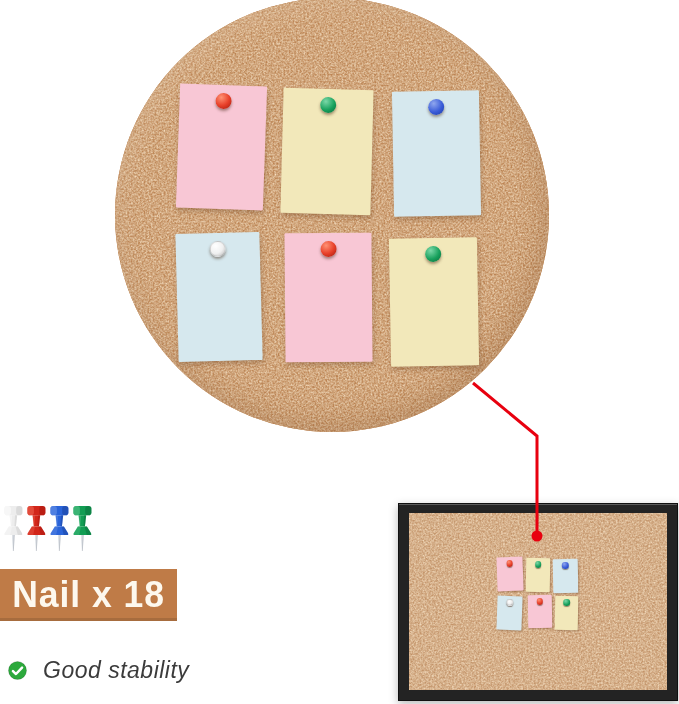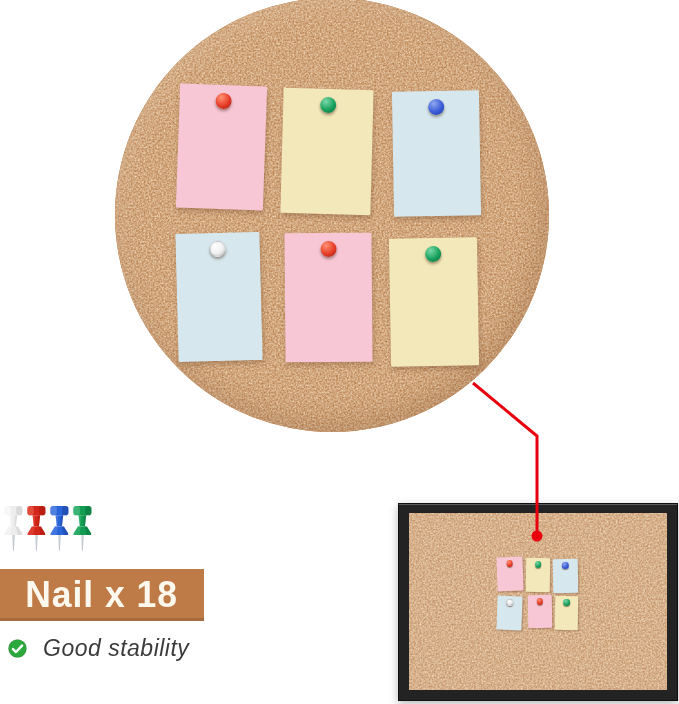--- a/index.html
+++ b/index.html
@@ -54,32 +54,32 @@
 
   
   .callout{left:0;top:0;pointer-events:none;}
 
   
   .pin-samples{left:2px;top:505px;width:92px;height:56px;display:flex;}
   .pin-samples svg{display:block;}
 
   
   .banner{
-    left:0;top:569px;width:204px;height:52px;
+    left:0;top:569px;width:177px;height:52px;
     background:var(--banner-brown);
     box-shadow:inset 0 -3px 0 rgba(0,0,0,.12);
     display:flex;align-items:center;justify-content:center;
   }
   .banner-label{
     color:var(--banner-text);font-size:37px;font-weight:700;letter-spacing:1px;
     transform:scaleX(.96);white-space:nowrap;
   }
 
   
-  .checklist{left:8px;top:638px;display:flex;flex-direction:column;gap:9px;}
+  .checklist{left:8px;top:660px;display:flex;flex-direction:column;gap:9px;}
   .check-row{display:flex;align-items:center;gap:16px;height:21px;}
   .check-icon{width:19px;height:19px;flex:0 0 auto;color:var(--check-green);}
   .feature-label{
     color:var(--feature-text);font-size:23px;font-style:italic;letter-spacing:.5px;
     white-space:nowrap;
   }
 </style>
 </head>
 <body>
 

